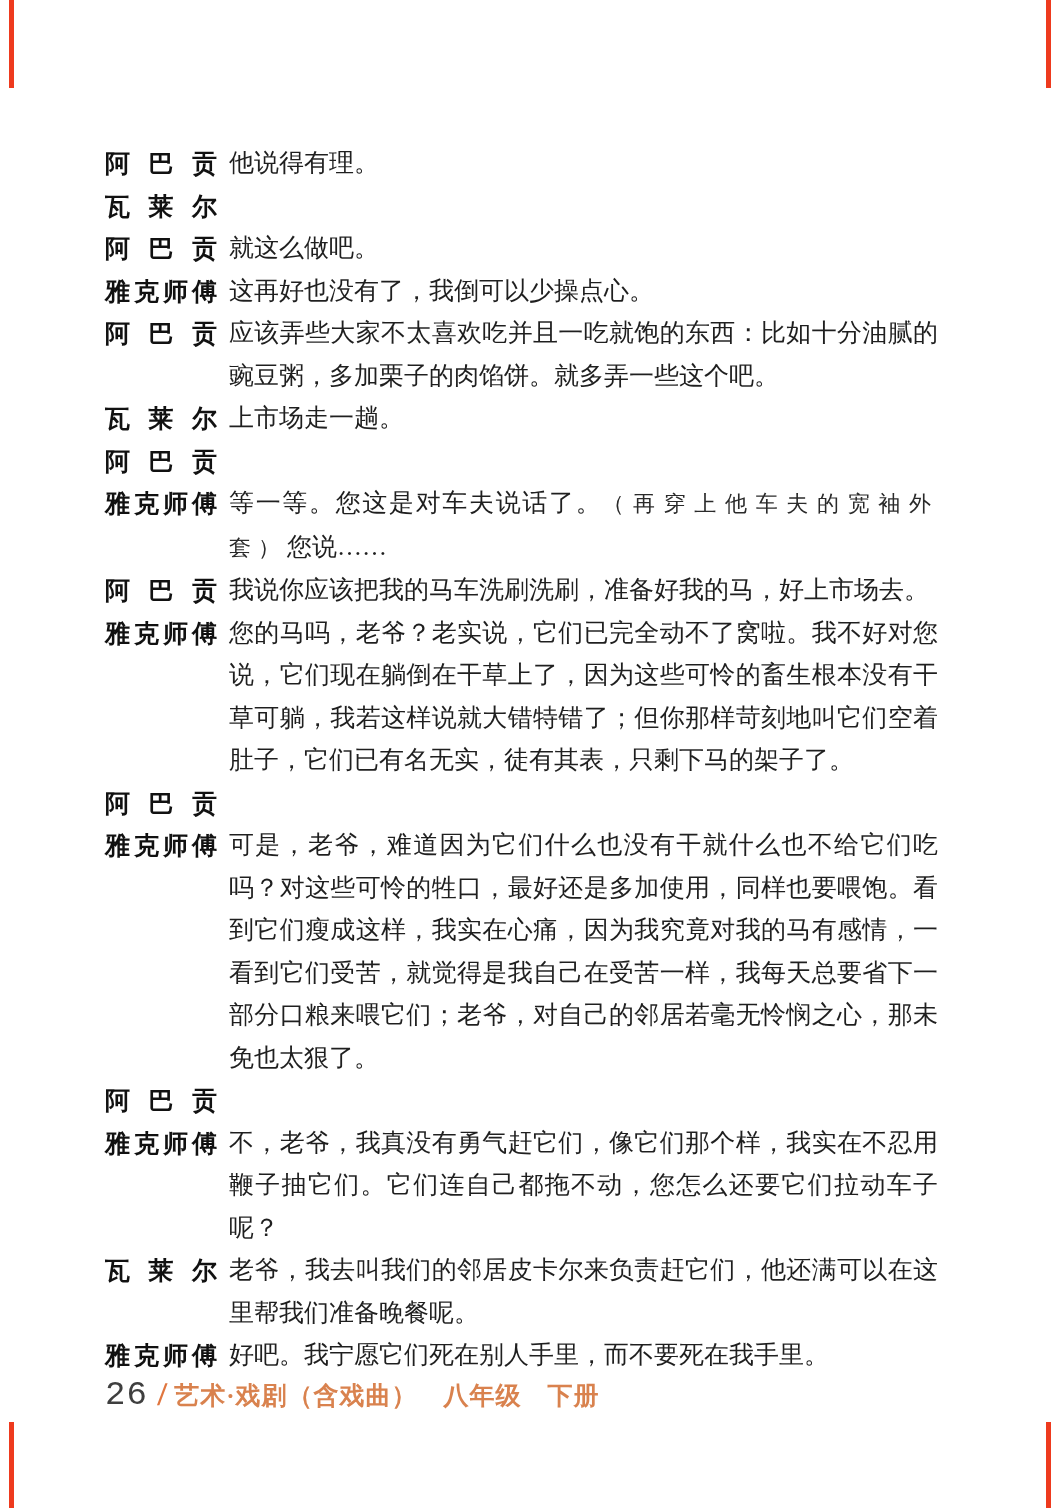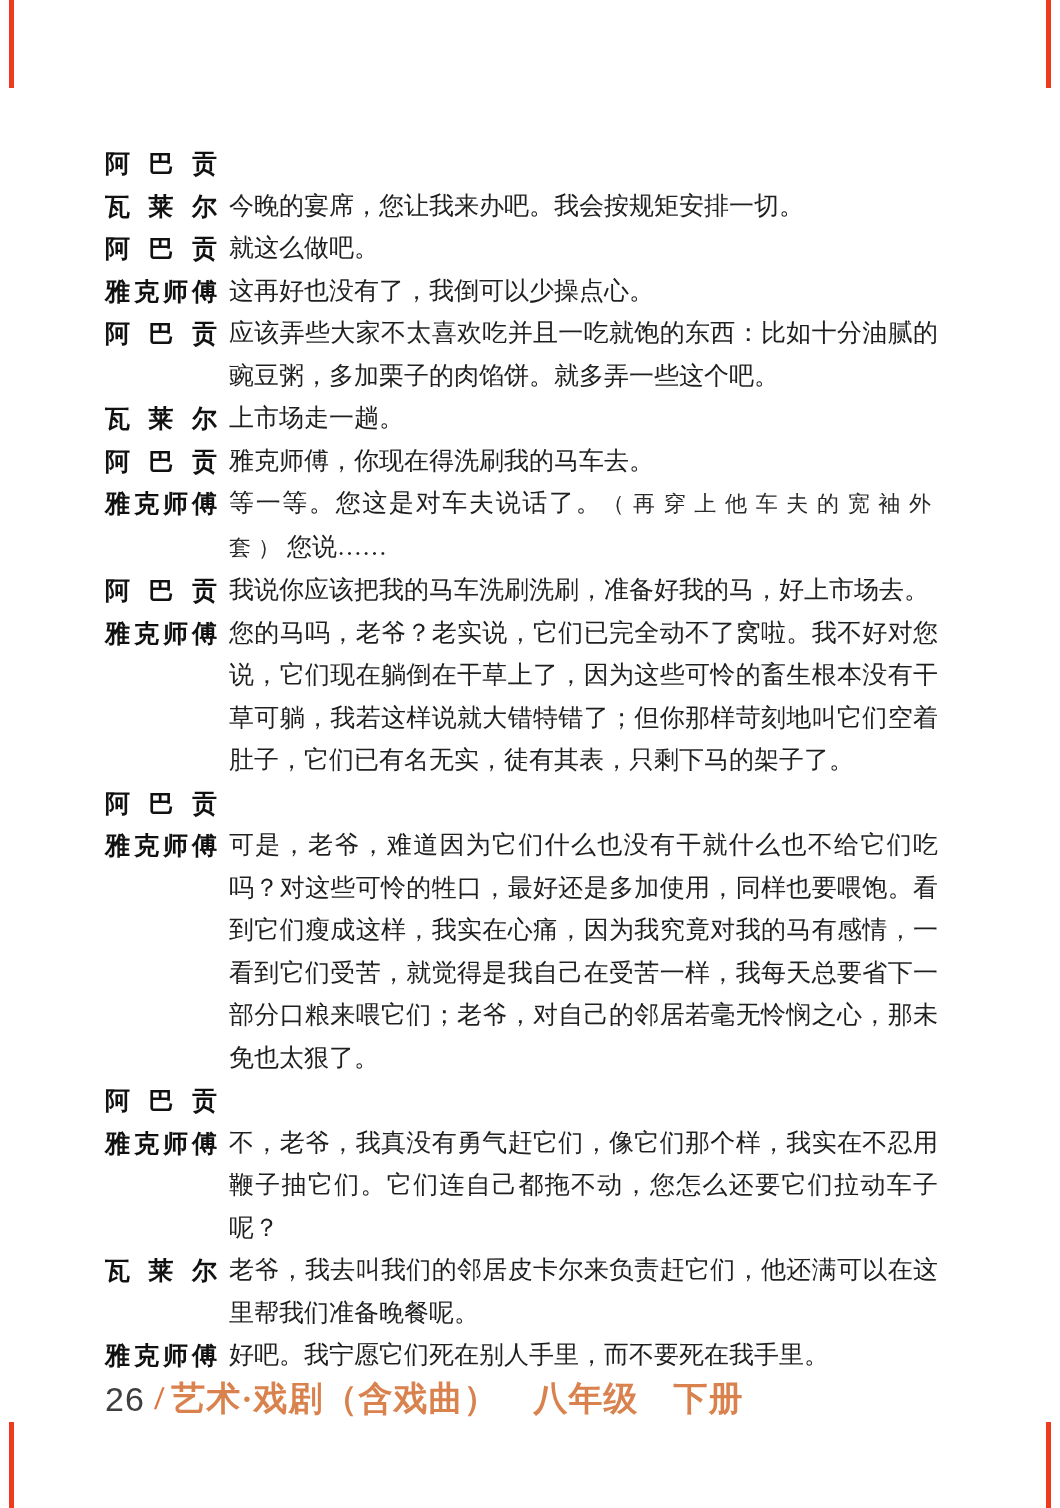--- a/index.html
+++ b/index.html
@@ -53,37 +53,37 @@
   }
 
   
   .footer{
     position:absolute;
     left:105px;top:1376px;
     display:flex;
     align-items:center;
   }
   .page-num{
-    font-family:Liberation Sans, sans-serif;
+    font-family:Liberation Mono, monospace;
     font-size:34px;
     font-weight:400;
     color:#3f3f3f;
     letter-spacing:1px;
   }
   .slash{
     font-family:"Liberation Sans","DejaVu Sans",sans-serif;
     font-size:30px;
     color:#e0763f;
     margin:0 8px 0 10px;
     transform:skewX(-6deg);
   }
   .book-title{
     font-family:"Liberation Serif","DejaVu Serif",serif;
     font-weight:bold;
-    font-size:34px;
+    font-size:25px;
     color:#d9824e;
     letter-spacing:1px;
     white-space:pre;
   }
 </style>
 </head>
 <body>
 
 <div class="page">
 
@@ -92,28 +92,28 @@
   <div class="crop-mark bl"></div>
   <div class="crop-mark br"></div>
 
   <main class="script" id="script-body">
       <div class="turn">
         <div class="speaker">
           <span>阿</span>
           <span>巴</span>
           <span>贡</span>
         </div>
+        <div class="dialogue"><span>他说得有理。</span></div>
       </div>
       <div class="turn">
         <div class="speaker">
           <span>瓦</span>
           <span>莱</span>
           <span>尔</span>
         </div>
-        <div class="dialogue"><span>今晚的宴席，您让我来办吧。我会按规矩安排一切。</span></div>
       </div>
       <div class="turn">
         <div class="speaker">
           <span>阿</span>
           <span>巴</span>
           <span>贡</span>
         </div>
         <div class="dialogue"><span>就这么做吧。</span></div>
       </div>
       <div class="turn">
@@ -140,21 +140,20 @@
           <span>尔</span>
         </div>
         <div class="dialogue"><span>上市场走一趟。</span></div>
       </div>
       <div class="turn">
         <div class="speaker">
           <span>阿</span>
           <span>巴</span>
           <span>贡</span>
         </div>
-        <div class="dialogue"><span>雅克师傅，你现在得洗刷我的马车去。</span></div>
       </div>
       <div class="turn">
         <div class="speaker">
           <span>雅</span>
           <span>克</span>
           <span>师</span>
           <span>傅</span>
         </div>
         <div class="dialogue"><span>等一等。您这是对车夫说话了。</span><span class="stage">（再穿上他车夫的宽袖外套）</span><span>您说……</span></div>
       </div>

